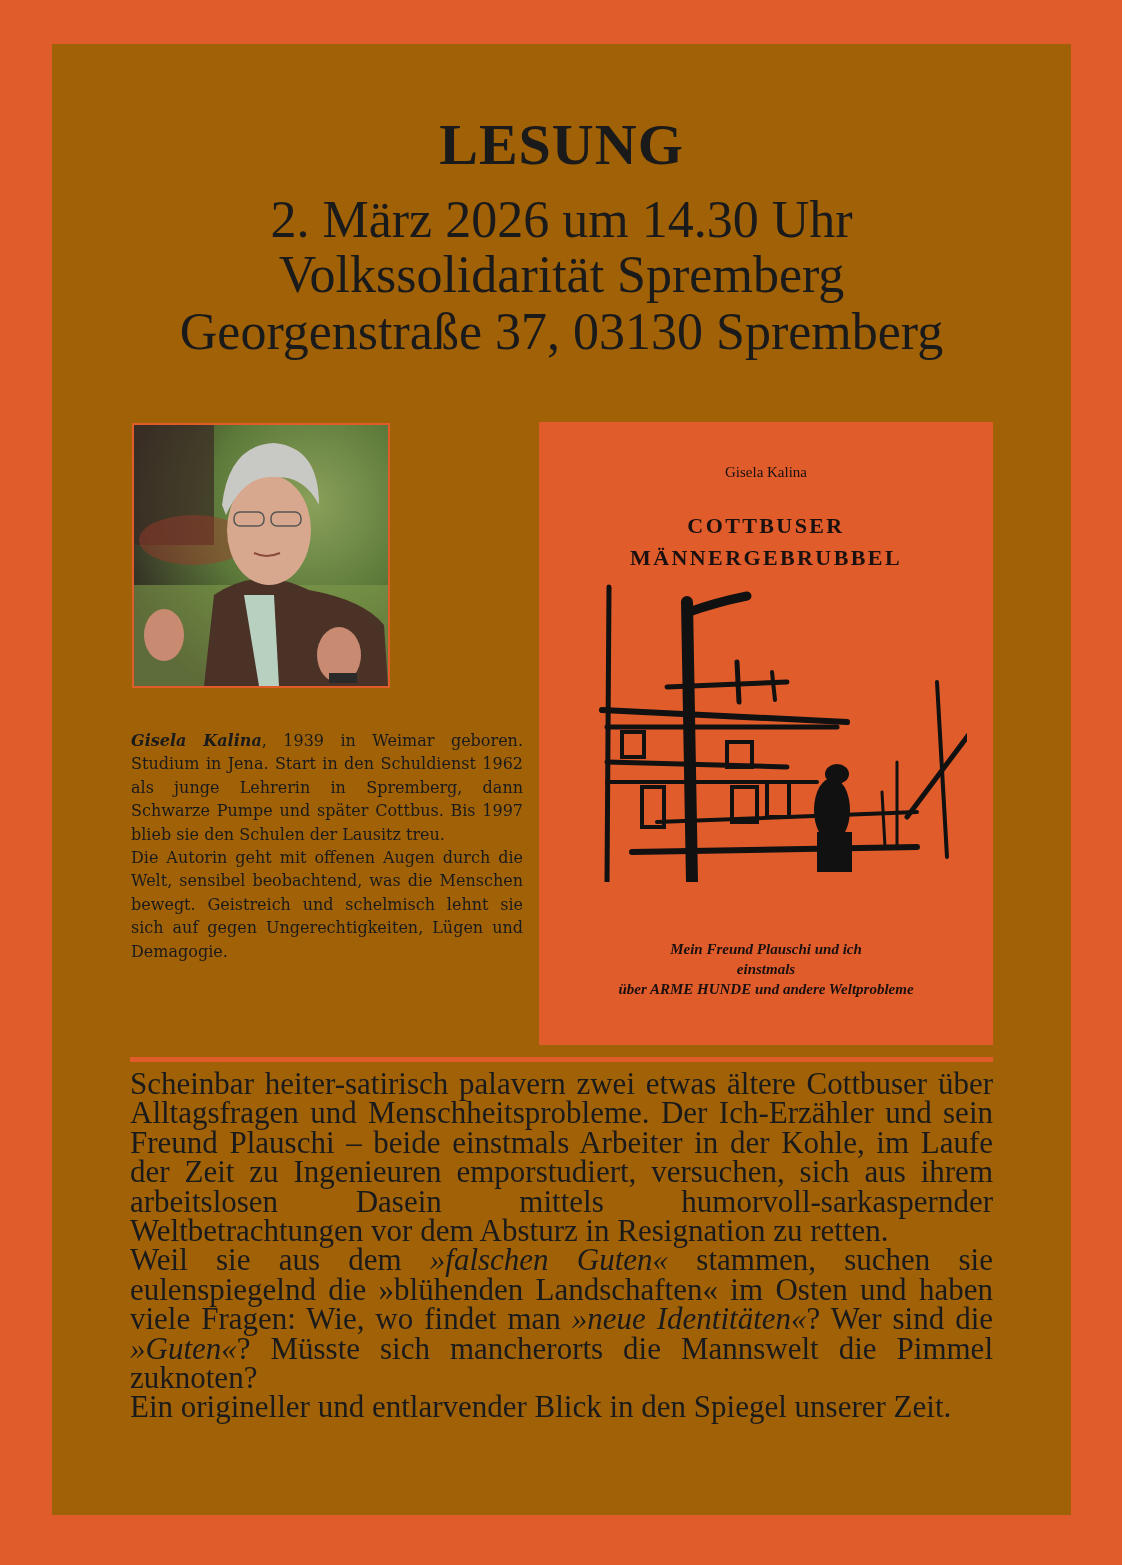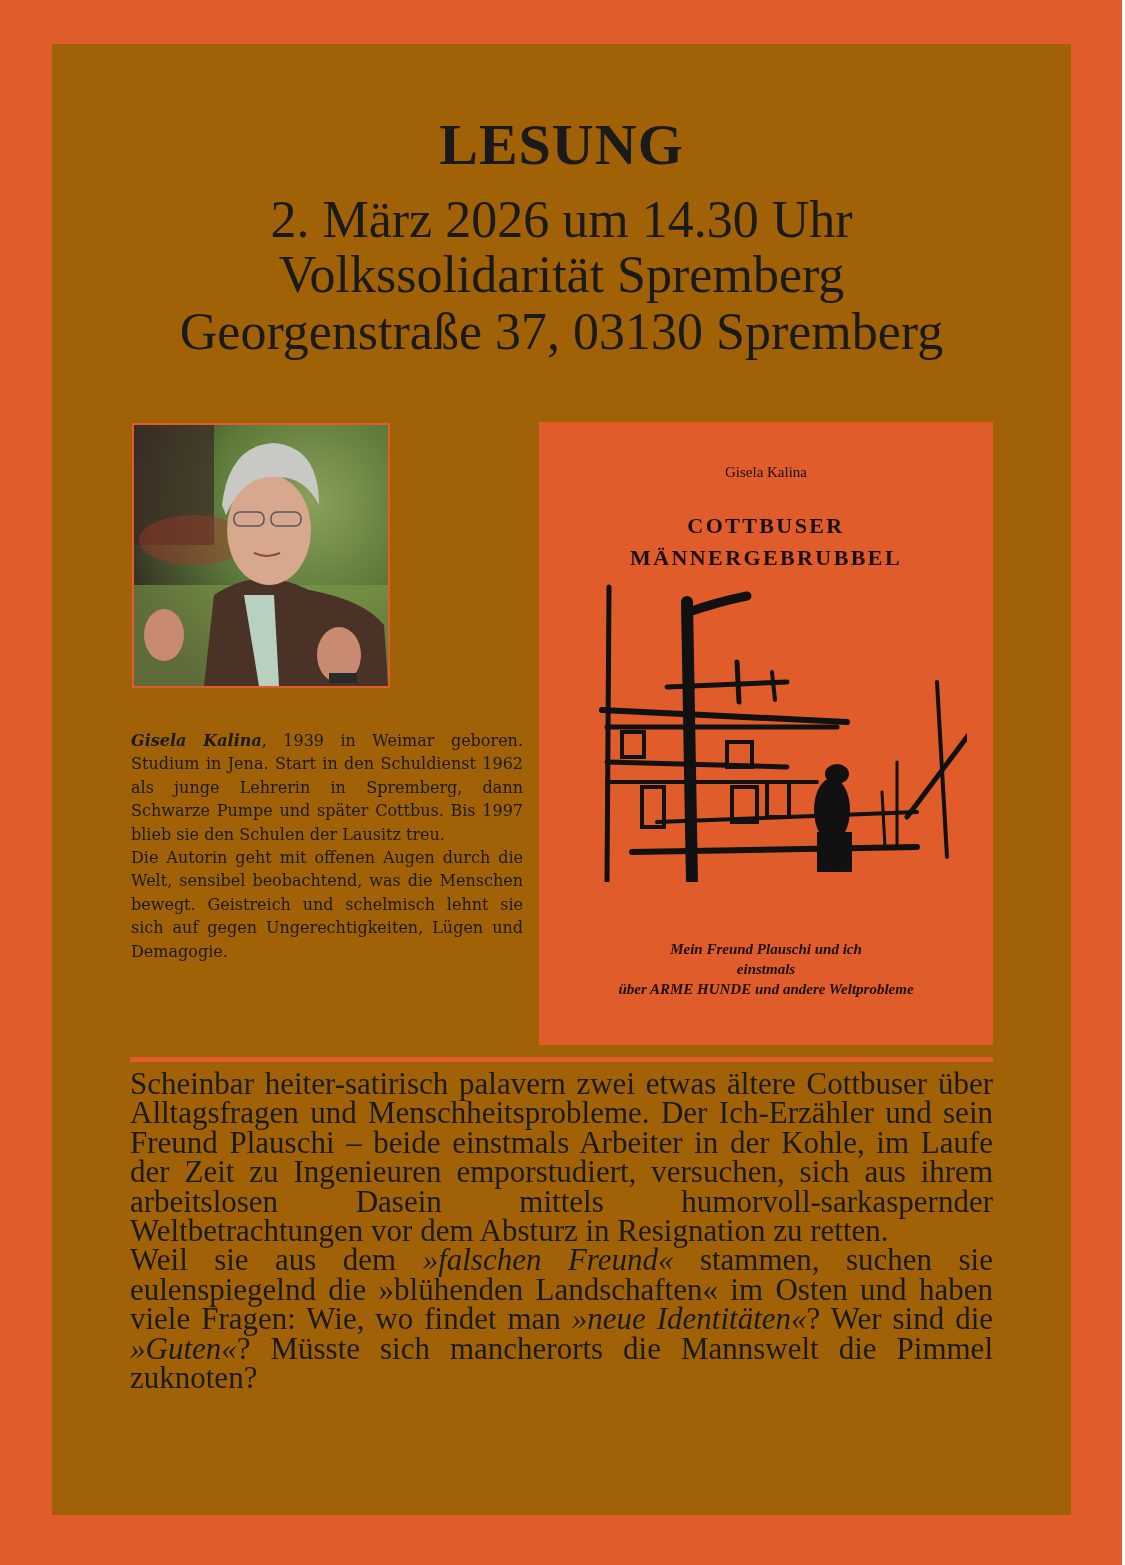--- a/index.html
+++ b/index.html
@@ -148,17 +148,18 @@
         <div>Mein Freund Plauschi und ich</div>
         <div>einstmals</div>
         <div>über ARME HUNDE und andere Weltprobleme</div>
       </div>
     </div>
 
     <div class="rule"></div>
 
     <div class="desc">
       <p>Scheinbar heiter-satirisch palavern zwei etwas ältere Cottbuser über Alltagsfragen und Menschheitsprobleme. Der Ich-Erzähler und sein Freund Plauschi – beide einstmals Arbeiter in der Kohle, im Laufe der Zeit zu Ingenieuren emporstudiert, versuchen, sich aus ihrem arbeitslosen Dasein mittels humorvoll-sarkaspernder Weltbetrachtungen vor dem Absturz in Resignation zu retten.</p>
-      <p><span>Weil sie aus dem </span><em>»falschen Freund«</em><span> stammen, suchen sie eulenspiegelnd die »blühenden Landschaften« im Osten und haben viele Fragen: Wie, wo findet man </span><em>»neue Identitäten«</em><span>? Wer sind die </span><em>»Guten«</em><span>? Müsste sich mancherorts die Mannswelt die Pimmel zuknoten?</span></p>
+      <p><span>Weil sie aus dem </span><em>»falschen Guten«</em><span> stammen, suchen sie eulenspiegelnd die »blühenden Landschaften« im Osten und haben viele Fragen: Wie, wo findet man </span><em>»neue Identitäten«</em><span>? Wer sind die </span><em>»Guten«</em><span>? Müsste sich mancherorts die Mannswelt die Pimmel zuknoten?</span></p>
+      <p>Ein origineller und entlarvender Blick in den Spiegel unserer Zeit.</p>
     </div>
 
   </div>
 </div>
 
 </body></html>

